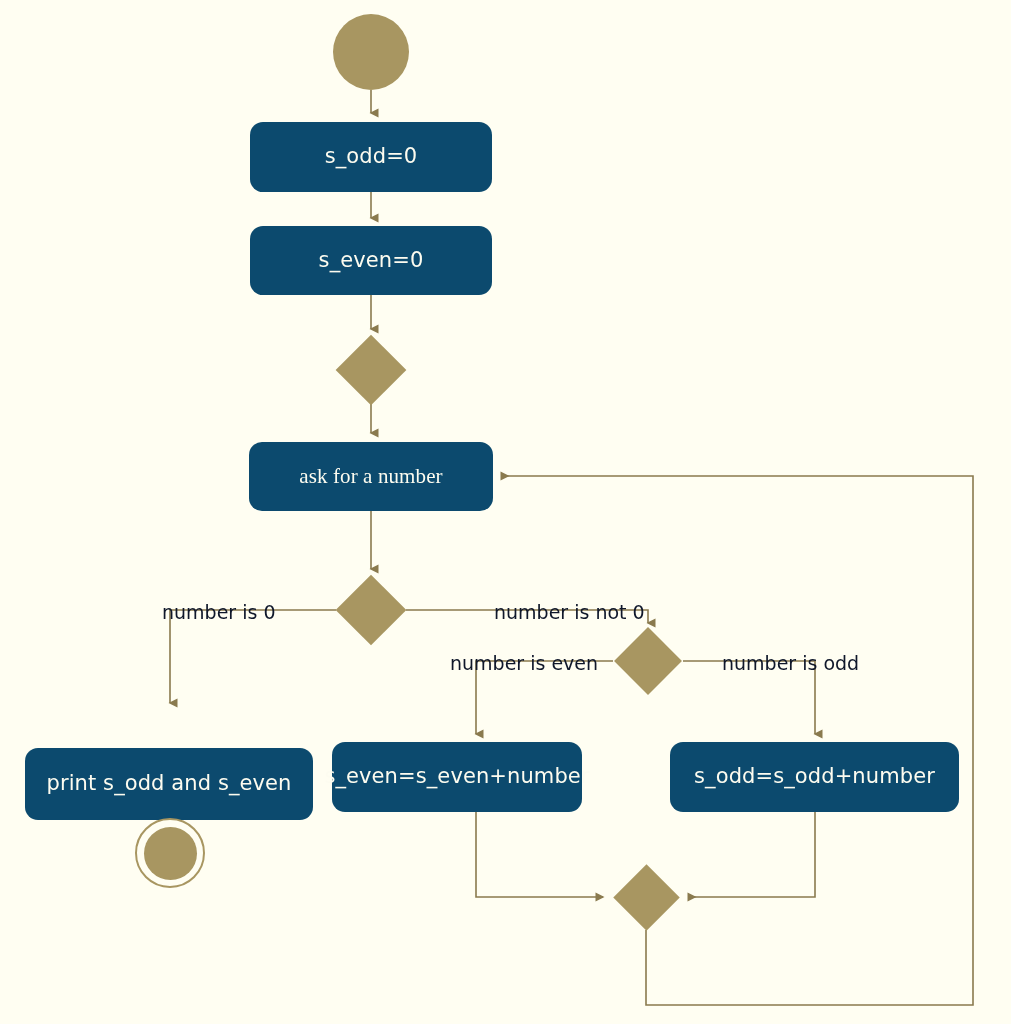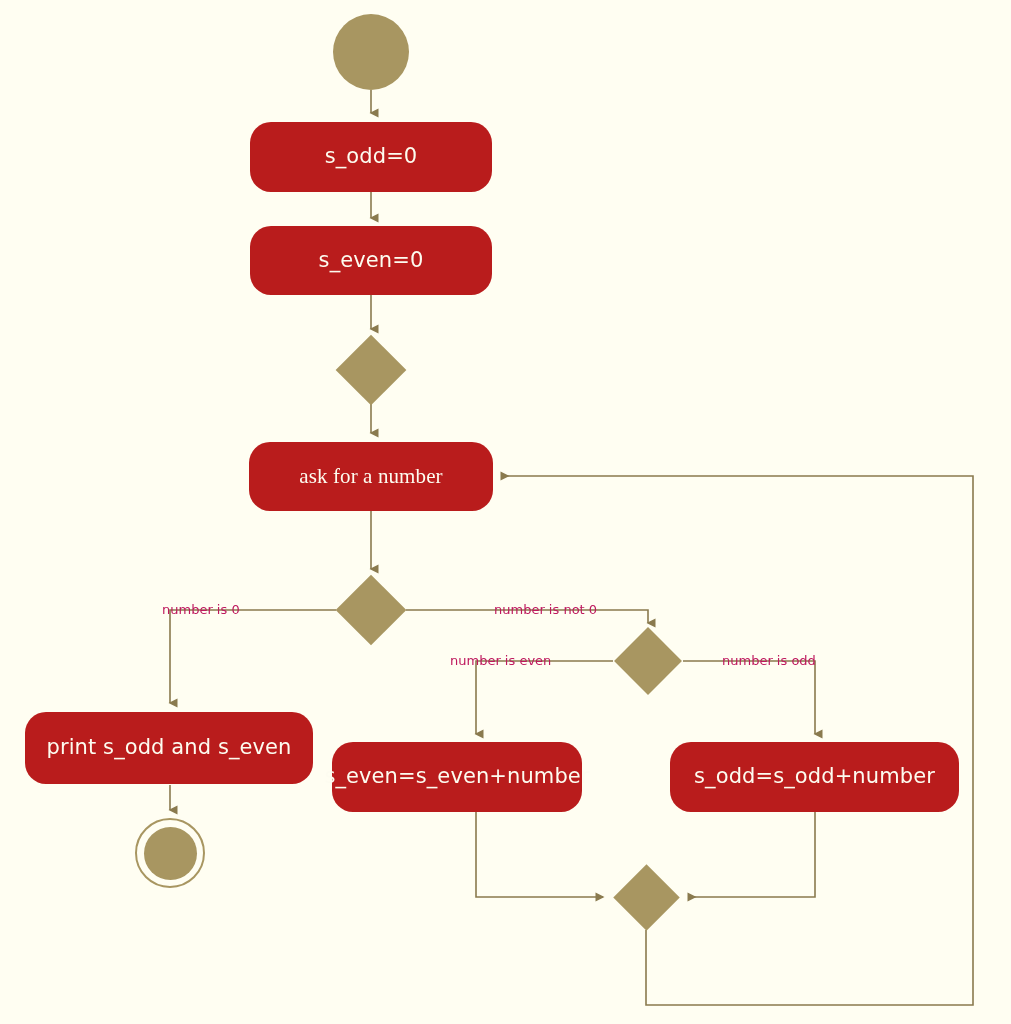--- a/index.html
+++ b/index.html
@@ -25,22 +25,22 @@
     left: 0;
     top: 0;
     width: 1011px;
     height: 1024px;
   }
   .node {
     position: absolute;
     box-sizing: border-box;
   }
   .action-node {
-    background: #b91c1c;
-    border-radius: 21px;
+    background: #0c4a6e;
+    border-radius: 13px;
     display: flex;
     align-items: center;
     justify-content: center;
     color: #fdfcf0;
     font-size: 21px;
     letter-spacing: 0.1px;
     text-align: center;
     line-height: 1.1;
     white-space: nowrap;
   }
@@ -60,22 +60,22 @@
   .end-node-inner {
     border-radius: 50%;
     background: #a89661;
   }
   .diamond-node {
     background: #a89661;
     transform: rotate(45deg);
   }
   .edge-label {
     position: absolute;
-    color: #be185d;
-    font-size: 13px;
+    color: #0f172a;
+    font-size: 19px;
     white-space: nowrap;
     letter-spacing: 0px;
     line-height: 1;
   }
 </style>
 </head>
 <body>
 
 <div id="diagram-root">
 
@@ -121,21 +121,21 @@
   <div class="node action-node" style="left:250px; top:226px; width:242px; height:69px;">s_even=0</div>
 
   <div class="node diamond-node" style="left:346px; top:345px; width:50px; height:50px;"></div>
 
   <div class="node action-node" style="left:249px; top:442px; width:244px; height:69px;font-family:Liberation Serif, serif;">ask for a number</div>
 
   <div class="node diamond-node" style="left:346px; top:585px; width:50px; height:50px;"></div>
 
   <div class="node diamond-node" style="left:624px; top:637px; width:48px; height:48px;"></div>
 
-  <div class="node action-node" style="left:25px; top:712px; width:288px; height:72px;">print s_odd and s_even</div>
+  <div class="node action-node" style="left:25px; top:748px; width:288px; height:72px;">print s_odd and s_even</div>
 
   <div class="node action-node" style="left:332px; top:742px; width:250px; height:70px;">s_even=s_even+number</div>
 
   <div class="node action-node" style="left:670px; top:742px; width:289px; height:70px;">s_odd=s_odd+number</div>
 
   <div class="node diamond-node" style="left:623px; top:874px; width:47px; height:47px;"></div>
 
   <div class="node end-node-outer" style="left:135px; top:818px; width:70px; height:70px;">
     <div class="end-node-inner" style="width:53px; height:53px;"></div>
   </div>

